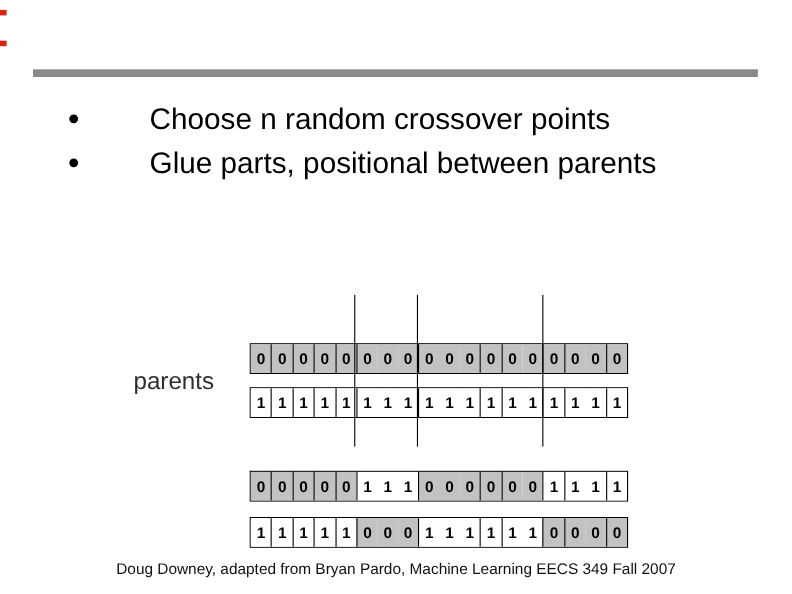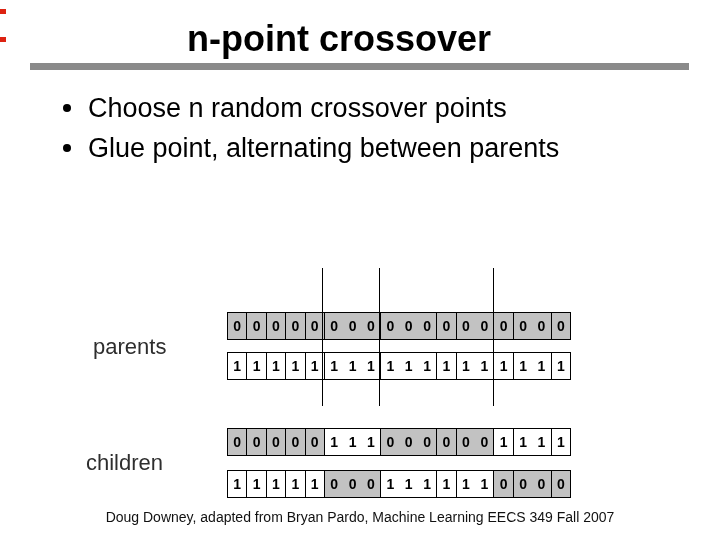--- a/index.html
+++ b/index.html
@@ -7,22 +7,22 @@
          font-family:"Liberation Sans",sans-serif;color:#000;}
   .redmark{position:absolute;left:0;width:6px;height:5px;background:#dd2211;}
   .m1{top:9px;} .m2{top:37px;}
   .title{position:absolute;top:20px;left:0;width:678px;margin:0;text-align:center;
          font-size:36px;font-weight:bold;color:#000;line-height:38px;}
   .rule{position:absolute;left:30px;top:63px;width:659px;height:7px;background:#8a8a8a;}
   .bullets{position:absolute;left:62px;top:93px;width:648px;}
   .bullet-item{display:flex;align-items:flex-start;margin-bottom:10px;
                font-size:27px;line-height:30px;color:#000;}
   .dot{flex:none;width:8px;height:8px;border-radius:50%;background:#000;margin:11px 17px 0 1px;}
-  .bullet-text{width:592px;}
-  .rowlabel{position:absolute;width:130px;text-align:left;font-size:22px;color:#2e2e2e;}
+  .bullet-text{width:592px;margin-left:48px;}
+  .rowlabel{position:absolute;width:130px;text-align:center;font-size:22px;color:#2e2e2e;}
   .lbl-parents{left:93px;top:334px;}
   .lbl-children{left:86px;top:450px;}
   .bitrow{position:absolute;left:227px;width:342px;height:26px;display:flex;
           border:1px solid #000;}
   .cell{flex:1 1 0;box-sizing:border-box;display:flex;align-items:center;justify-content:center;
         font-size:14px;font-weight:bold;color:#000;}
   .cell.gray{background:#c2c2c2;}
   .cell.white{background:#ffffff;}
   .cell.sep{border-left:1px solid #000;}
   .xline{position:absolute;top:268px;height:138px;width:1px;background:#000;}
@@ -30,36 +30,34 @@
           font-size:14px;color:#111;}
 </style>
 </head>
 <body>
 
 <div class="slide">
 
   <div class="redmark m1"></div>
   <div class="redmark m2"></div>
 
-  <h1 class="title">n-point crossover</h1>
   <div class="rule"></div>
 
   <div class="bullets">
     <div class="bullet-item">
       <span class="dot"></span>
       <span class="bullet-text">Choose n random crossover points</span>
     </div>
     <div class="bullet-item">
       <span class="dot"></span>
-      <span class="bullet-text">Glue point, alternating between parents</span>
+      <span class="bullet-text">Glue parts, positional between parents</span>
     </div>
   </div>
 
   <div class="rowlabel lbl-parents">parents</div>
-  <div class="rowlabel lbl-children">children</div>
 
   <div class="bitrow" style="top:312px">
       <div class="cell gray">0</div>
       <div class="cell gray sep">0</div>
       <div class="cell gray sep">0</div>
       <div class="cell gray sep">0</div>
       <div class="cell gray sep">0</div>
       <div class="cell gray sep">0</div>
       <div class="cell gray">0</div>
       <div class="cell gray">0</div>

